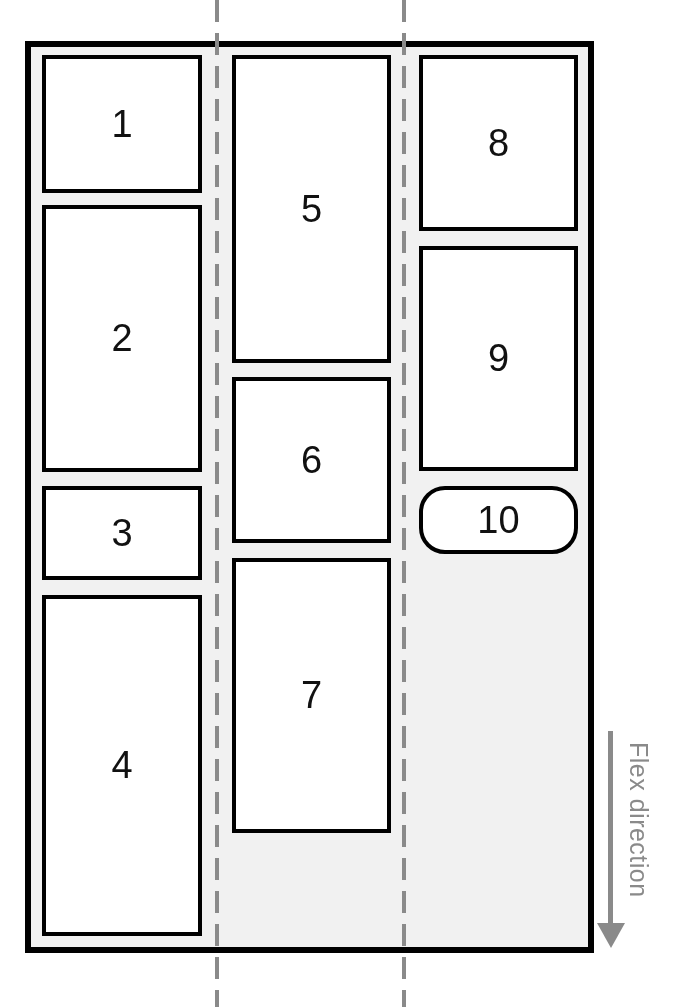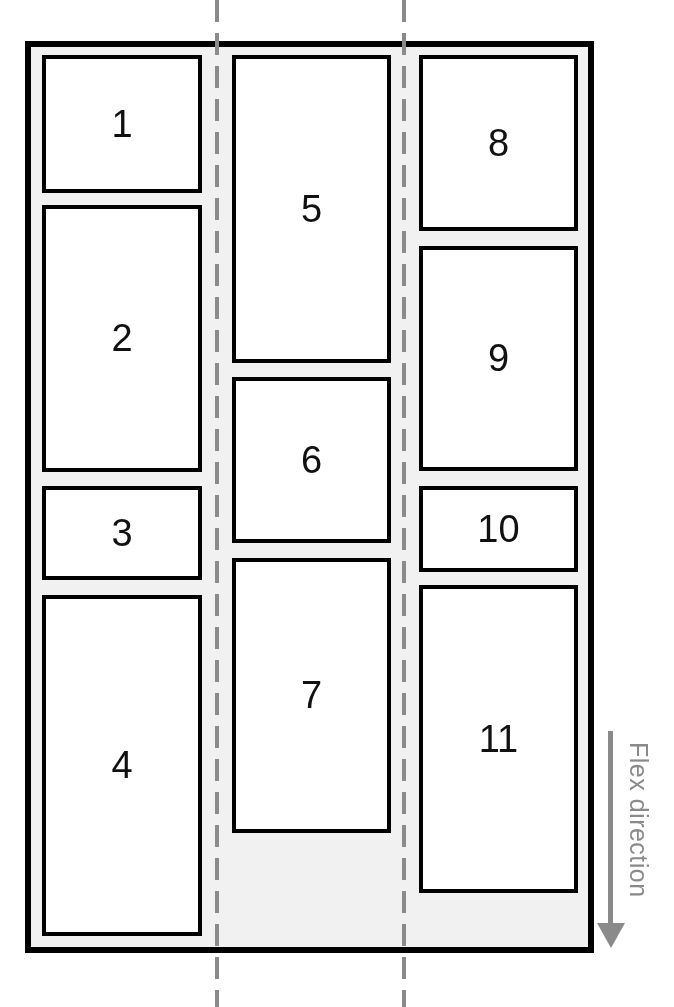--- a/index.html
+++ b/index.html
@@ -35,21 +35,21 @@
   .item-2  { left: 42px;  top: 205px; width: 160px; height: 267px; }
   .item-3  { left: 42px;  top: 486px; width: 160px; height: 94px;  }
   .item-4  { left: 42px;  top: 595px; width: 160px; height: 341px; }
   
   .item-5  { left: 232px; top: 55px;  width: 159px; height: 308px; }
   .item-6  { left: 232px; top: 377px; width: 159px; height: 166px; }
   .item-7  { left: 232px; top: 558px; width: 159px; height: 275px; }
   
   .item-8  { left: 419px; top: 55px;  width: 159px; height: 176px; }
   .item-9  { left: 419px; top: 246px; width: 159px; height: 225px; }
-  .item-10 { left: 419px; top: 486px; width: 159px; height: 86px;  }
+  .item-10 { left: 419px; top: 486px; width: 159px; height: 68px; border-radius: 26px;  }
   .item-11 { left: 419px; top: 585px; width: 159px; height: 308px; }
 
   .dashed-line {
     position: absolute;
     top: 0;
     width: 4px;
     height: 1007px;
     background: repeating-linear-gradient(
       to bottom,
       #8a8a8a 0px, #8a8a8a 22px,
@@ -114,23 +114,20 @@
     </div>
   <div class="item item-8">
       <span>8</span>
     </div>
   <div class="item item-9">
       <span>9</span>
     </div>
   <div class="item item-10">
       <span>10</span>
     </div>
-  <div class="item item-11">
-      <span>11</span>
-    </div>
 
   <div class="dashed-line line-1"></div>
   <div class="dashed-line line-2"></div>
 
   <div class="arrow-shaft"></div>
   <div class="arrow-head"></div>
 
   <div class="flex-direction-label">Flex direction</div>
 
 </div>

